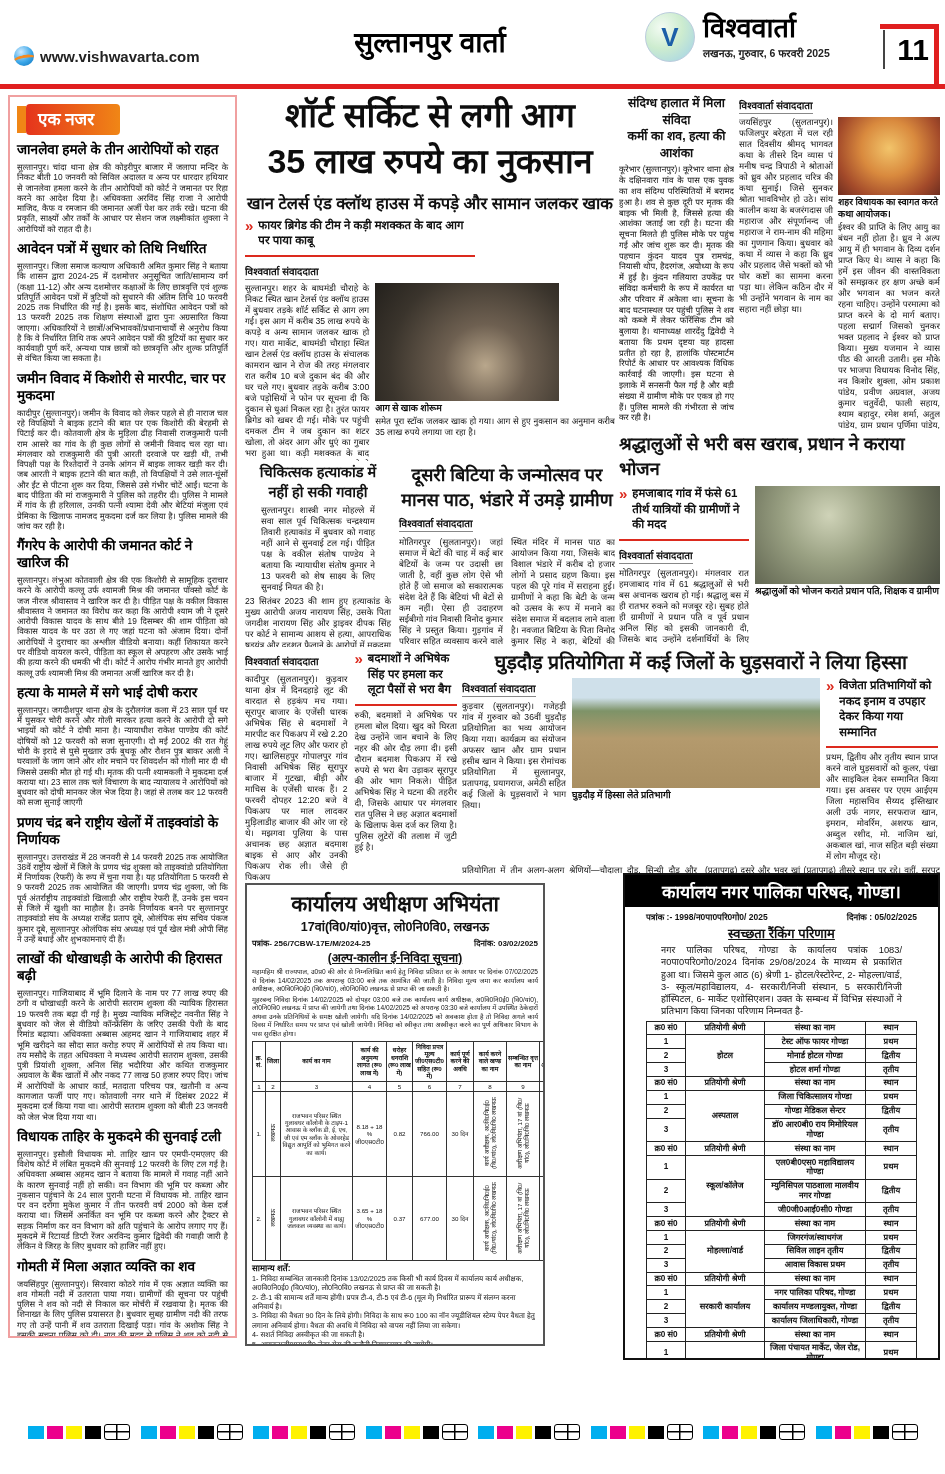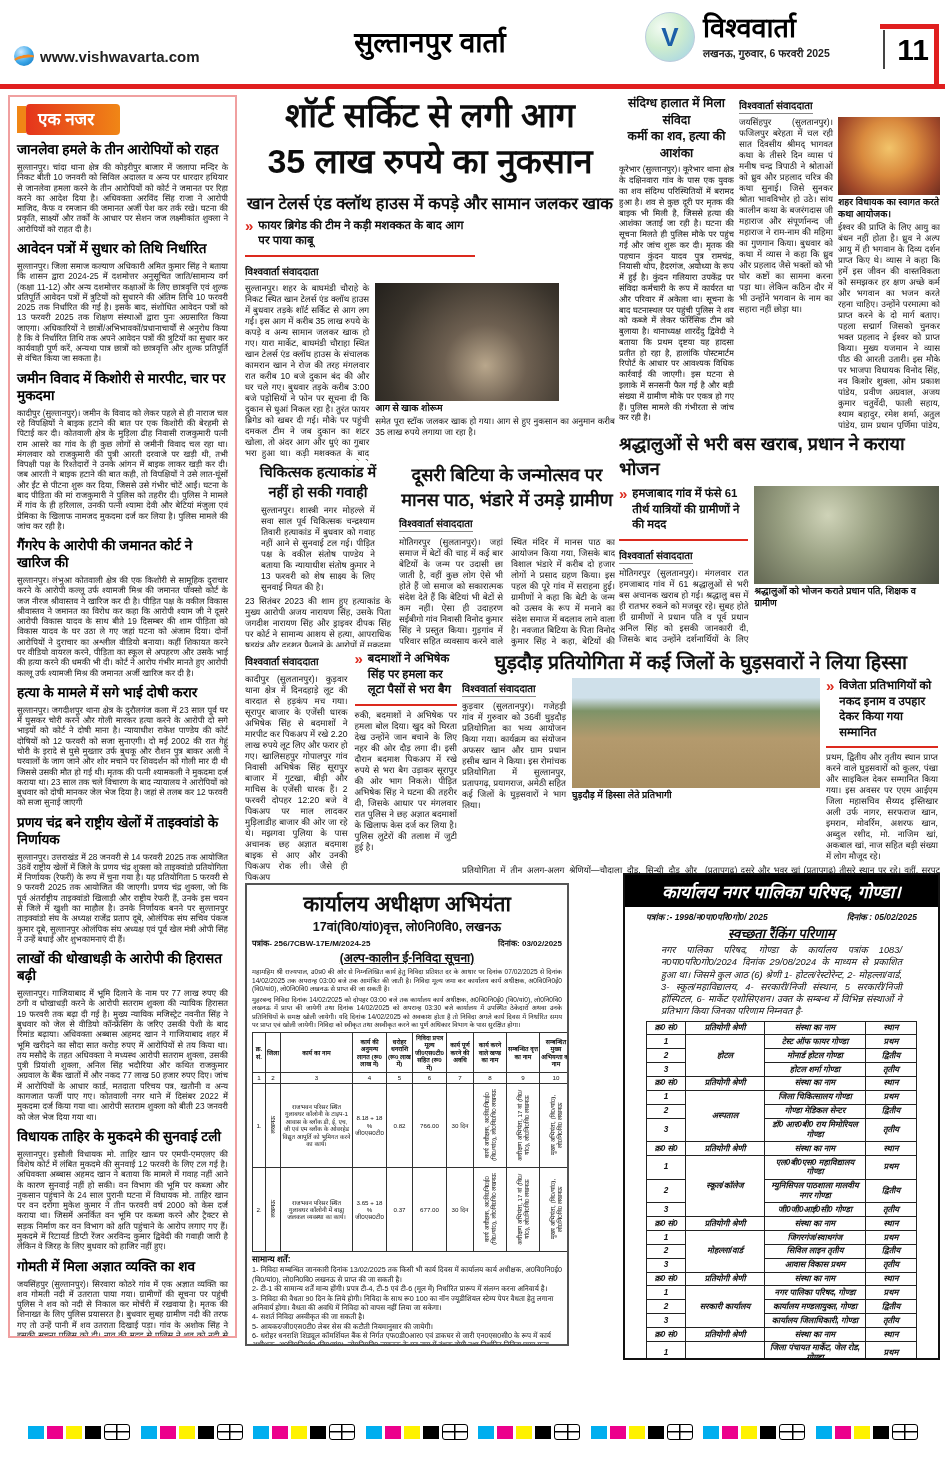--- a/index.html
+++ b/index.html
@@ -37,21 +37,21 @@
   .brief h3{font-size:13.6px;line-height:1.25;margin:7px 0 3px;color:#000;}
   .brief p{font-size:8.3px;line-height:1.24;margin:0;color:#222;}
   .ph{background:linear-gradient(135deg,#8a7a66 0%,#6f6a58 40%,#4d483c 100%);}
   
   .byline{display:inline-block;font-weight:bold;font-size:10px;border-bottom:1px solid #888;
           padding-bottom:1px;margin:3px 0 3px;}
   .kick{display:flex;gap:5px;align-items:flex-start;}
   .karr{color:#dc2a1e;font-weight:800;font-size:15px;line-height:1;}
   .kicktext{font-weight:bold;font-size:11.5px;line-height:1.35;}
   .kickline{border-bottom:2.5px solid #dc2a1e;padding-bottom:6px;margin-bottom:4px;}
-  .cap{font-weight:bold;font-size:9.3px;margin-top:2px;line-height:1.25;}
+  .cap{font-weight:bold;font-size:9.3px;margin-top:2px;line-height:1.25;font-family:Liberation Serif, serif;}
   .bodytxt{font-size:8.6px;line-height:1.28;}
   
   .fire{position:absolute;left:245px;top:93px;width:370px;height:368px;overflow:hidden;}
   .fire h1{font-size:34px;line-height:1.35;text-align:center;margin:0;font-weight:800;color:#0d0d0d;}
   .fire h2{font-size:16.5px;text-align:center;margin:6px 0 4px;font-weight:800;}
   .fire-kick{width:230px;}
   .fire-flex{display:flex;gap:6px;}
   .fire-col{width:176px;}
   .ph-fire{width:184px;height:118px;
            background:radial-gradient(circle at 60% 70%,#b9a78c 0%,#6e6051 30%,#3a342c 70%,#23201c 100%);}
@@ -88,37 +88,37 @@
   .horse{position:absolute;left:462px;top:649px;width:478px;height:226px;overflow:hidden;}
   .horse h2{font-size:19.5px;text-align:center;line-height:1.4;margin:0 0 2px;font-weight:800;}
   .horse-flex{display:flex;gap:6px;}
   .horse-c1{width:104px;}
   .horse-mid{width:248px;}
   .ph-horse{width:248px;height:110px;
             background:linear-gradient(180deg,#cfe0ea 0%,#cfe0ea 18%,#7e9368 30%,#b49a6d 55%,#a98f62 100%);}
   .horse-c3{width:112px;}
   .horse-cont{column-count:2;column-gap:8px;margin-top:3px;}
   
-  .tender{position:absolute;left:245px;top:883px;width:324px;height:463px;border:2px solid #555;
+  .tender{position:absolute;left:245px;top:883px;width:300px;height:463px;border:2px solid #555;
           box-sizing:border-box;padding:3px 5px;overflow:hidden;}
   .tender h2{font-size:21px;text-align:center;margin:1px 0 0;font-weight:800;}
   .tender h3{font-size:12.5px;text-align:center;margin:1px 0 2px;font-weight:800;}
   .tref{display:flex;justify-content:space-between;font-size:8px;font-weight:bold;margin:1px 0;}
   .theading{text-align:center;font-size:12px;font-weight:800;text-decoration:underline;margin:1px 0 2px;}
   .tintro{font-size:6.6px;line-height:1.3;margin:0 0 2px;}
   table.ttab{border-collapse:collapse;width:100%;table-layout:fixed;}
   table.ttab th,table.ttab td{border:1px solid #333;font-size:6.2px;line-height:1.2;padding:1px;
         text-align:center;vertical-align:middle;word-wrap:break-word;overflow:hidden;}
   table.ttab th{font-weight:bold;}
   .vert{writing-mode:vertical-rl;transform:rotate(180deg);margin:0 auto;max-height:80px;display:inline-block;}
   .terms{font-size:7.2px;line-height:1.3;margin:2px 0 0;}
   .terms .tt{font-weight:800;font-size:8.5px;}
   
   .gonda{position:absolute;left:623px;top:873px;width:317px;height:487px;border:2px solid #111;
-         box-sizing:border-box;overflow:hidden;font-style:italic;}
+         box-sizing:border-box;overflow:hidden;}
   .gonda-head{background:#000;color:#fff;text-align:center;font-size:17.5px;font-weight:800;
               padding:4px 2px;}
   .gonda-body{padding:2px 21px;}
   .gref{display:flex;justify-content:space-between;font-size:8.5px;font-weight:bold;margin:2px 0;}
   .gheading{text-align:center;font-size:13px;font-weight:800;text-decoration:underline;margin:1px 0 2px;}
   .gintro{font-size:9.3px;line-height:1.32;margin:0 15px 3px;}
   table.gtab{border-collapse:collapse;width:100%;}
   table.gtab td{border:1.5px solid #222;font-size:8.2px;line-height:1.2;padding:1.5px 2px;
         text-align:center;font-weight:bold;color:#111;}
   td.gcat{width:74px;}

